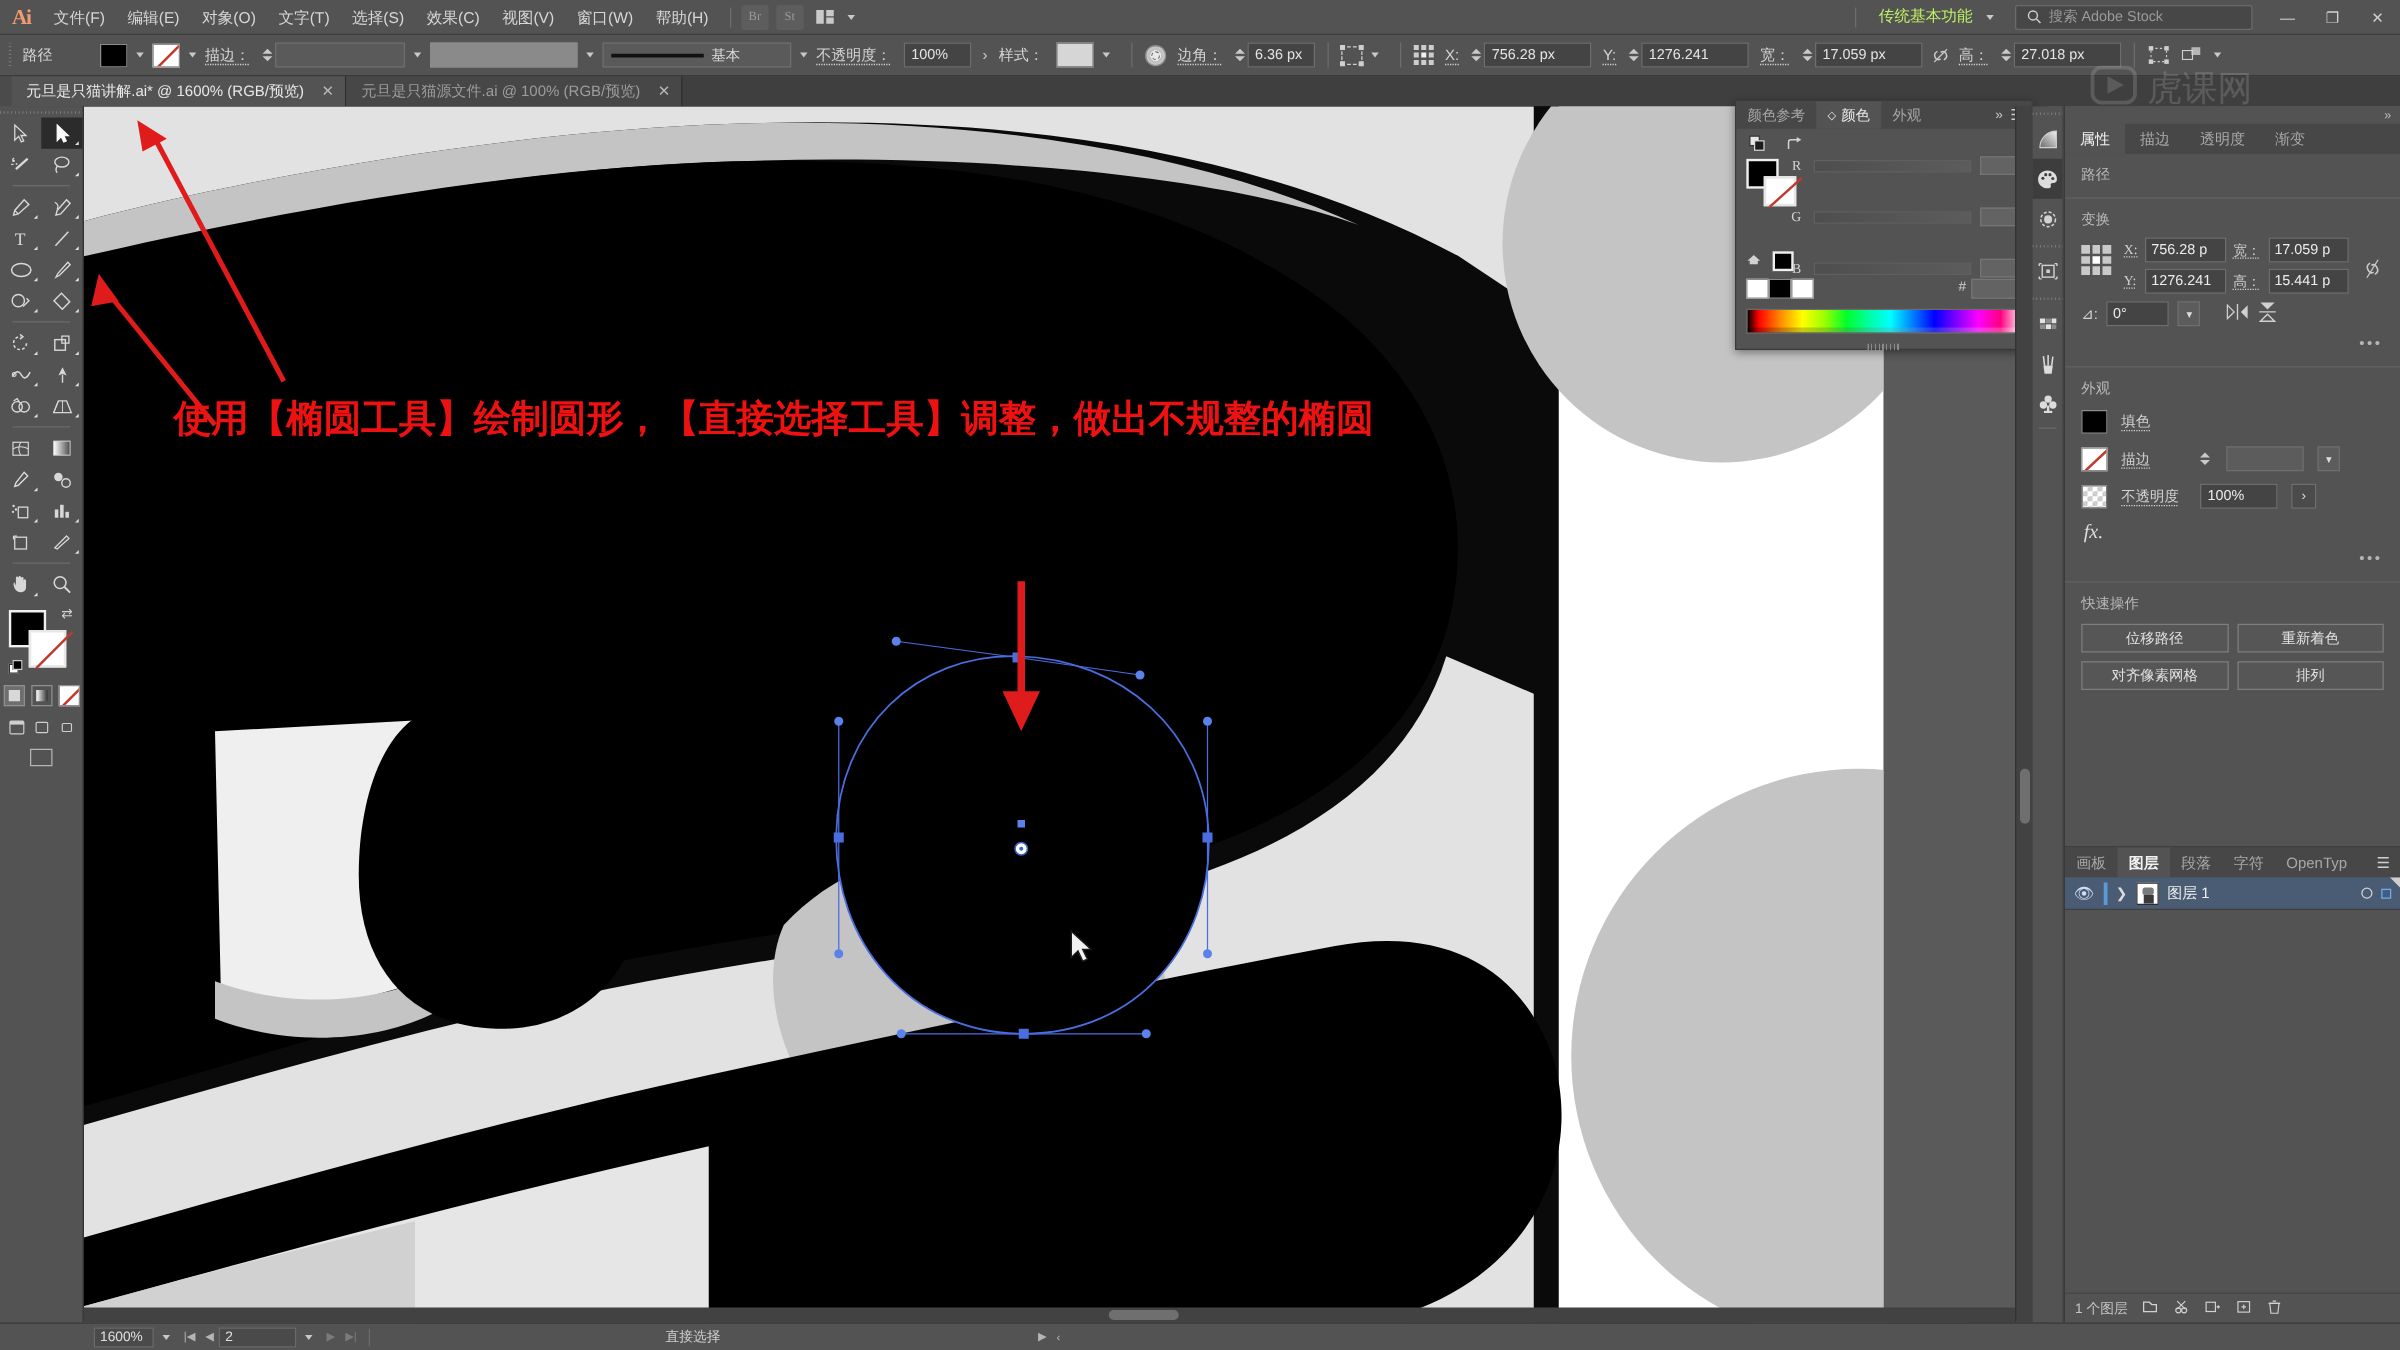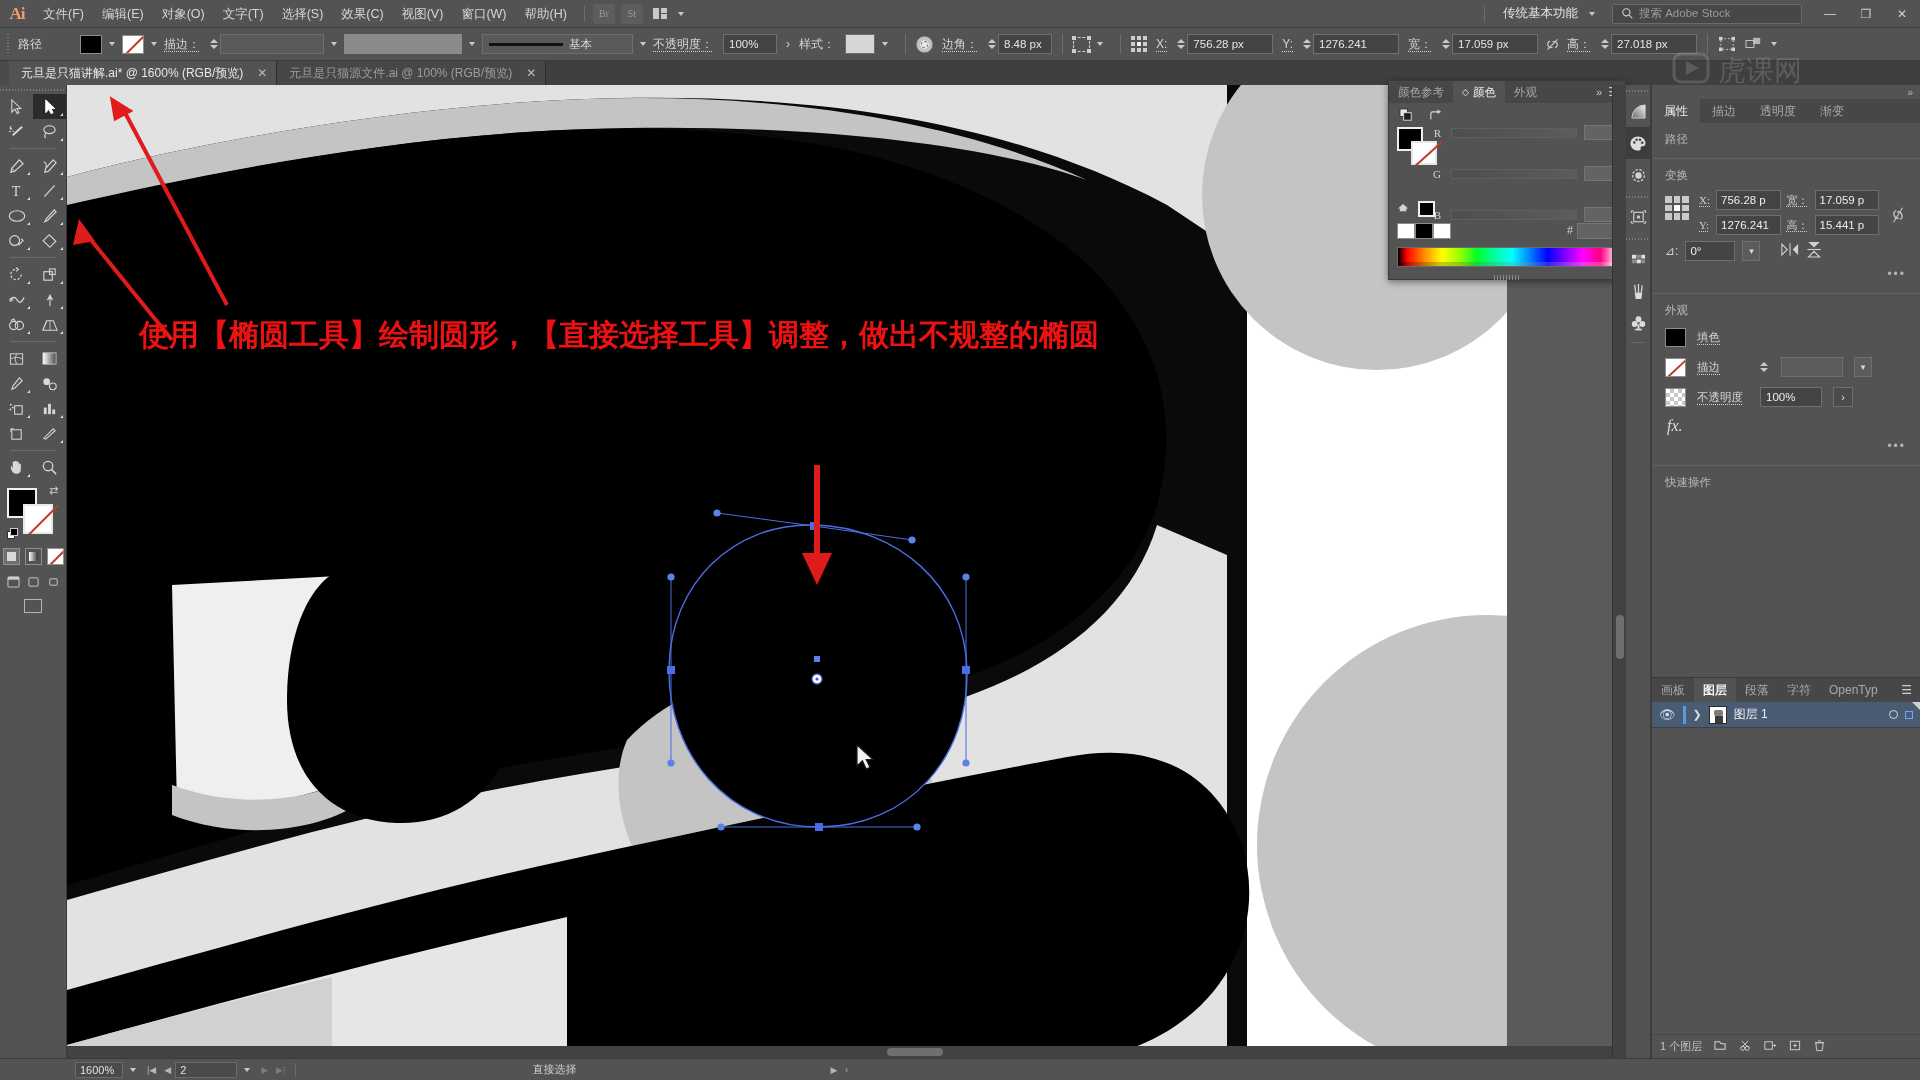--- a/index.html
+++ b/index.html
@@ -33,21 +33,21 @@
   .mb-chip {
     width: 22px; height: 20px; border-radius: 2px; background: #5d5d5d;
     color: #9a9a9a; font-size: 10px; display: flex; align-items: center; justify-content: center;
     margin-right: 6px; font-family: "Liberation Serif", serif;
   }
   .mb-arrange { display: flex; align-items: center; gap: 4px; margin-left: 4px; }
   .arr-grid { width: 14px; height: 11px; position: relative; }
   .arr-grid i { position: absolute; background: #c9c9c9; display: block; }
   .mb-right { margin-left: auto; display: flex; align-items: center; height: 28px; }
   .workspace-sel {
-    font-size: 12.5px; color: #e5e5e5; padding: 0 4px 0 10px; white-space: nowrap;
+    font-size: 12.5px; color: #bef264; padding: 0 4px 0 10px; white-space: nowrap;
   }
   .search-box {
     display: flex; align-items: center; gap: 5px;
     background: #474747; border: 1px solid #6a6a6a; border-radius: 2px;
     height: 20px; padding: 0 8px; margin: 0 10px; min-width: 190px;
   }
   .search-box .ph { color: #9a9a9a; font-size: 11.5px; }
   .wbtn {
     width: 36px; height: 28px; display: flex; align-items: center; justify-content: center;
     color: #d0d0d0; font-size: 12px;
@@ -373,21 +373,21 @@
     <div class="cb-label">样式：</div>
     <div class="dd" style="width:30px;background:#d6d6d6"></div>
     <span class="caret"></span>
     <div class="cb-sep"></div>
     <div class="corner-icon"></div>
     <div class="cb-label u" style="margin-left:9px">边角：</div>
     <span class="stepper">
         <i class="up"></i>
         <i class="dn"></i>
       </span>
-    <div class="field">8.48 px</div>
+    <div class="field">6.36 px</div>
     <div class="cb-sep"></div>
     <div class="sel-ico">
       <i style="left:-2px;top:-2px"></i>
         <i style="right:-2px;top:-2px"></i>
       <i style="left:-2px;bottom:-2px"></i>
         <i style="right:-2px;bottom:-2px"></i>
     </div>
     <span class="caret"></span>
     <div class="cb-sep"></div>
     <div class="ref-grid">
@@ -1047,20 +1047,26 @@
       <span class="app-sw checker"></span>
       <span class="app-lbl">不透明度</span>
       <span class="app-field">100%</span>
       <span class="arrow-r">›</span>
     </div>
     <div class="fx-row">fx.</div>
     <div class="dots">•••</div>
     <div class="sec-divider"></div>
 
     <div class="sec-title">快速操作</div>
+    <div class="qa-grid">
+      <div class="qa-btn">位移路径</div>
+      <div class="qa-btn">重新着色</div>
+      <div class="qa-btn">对齐像素网格</div>
+      <div class="qa-btn">排列</div>
+    </div>
 
     <div class="layers-panel">
       <div class="lp-tabs">
         <div class="lp-tab">
           <span>画板</span>
           </div>
         <div class="lp-tab active">
           <span>图层</span>
           </div>
         <div class="lp-tab">

